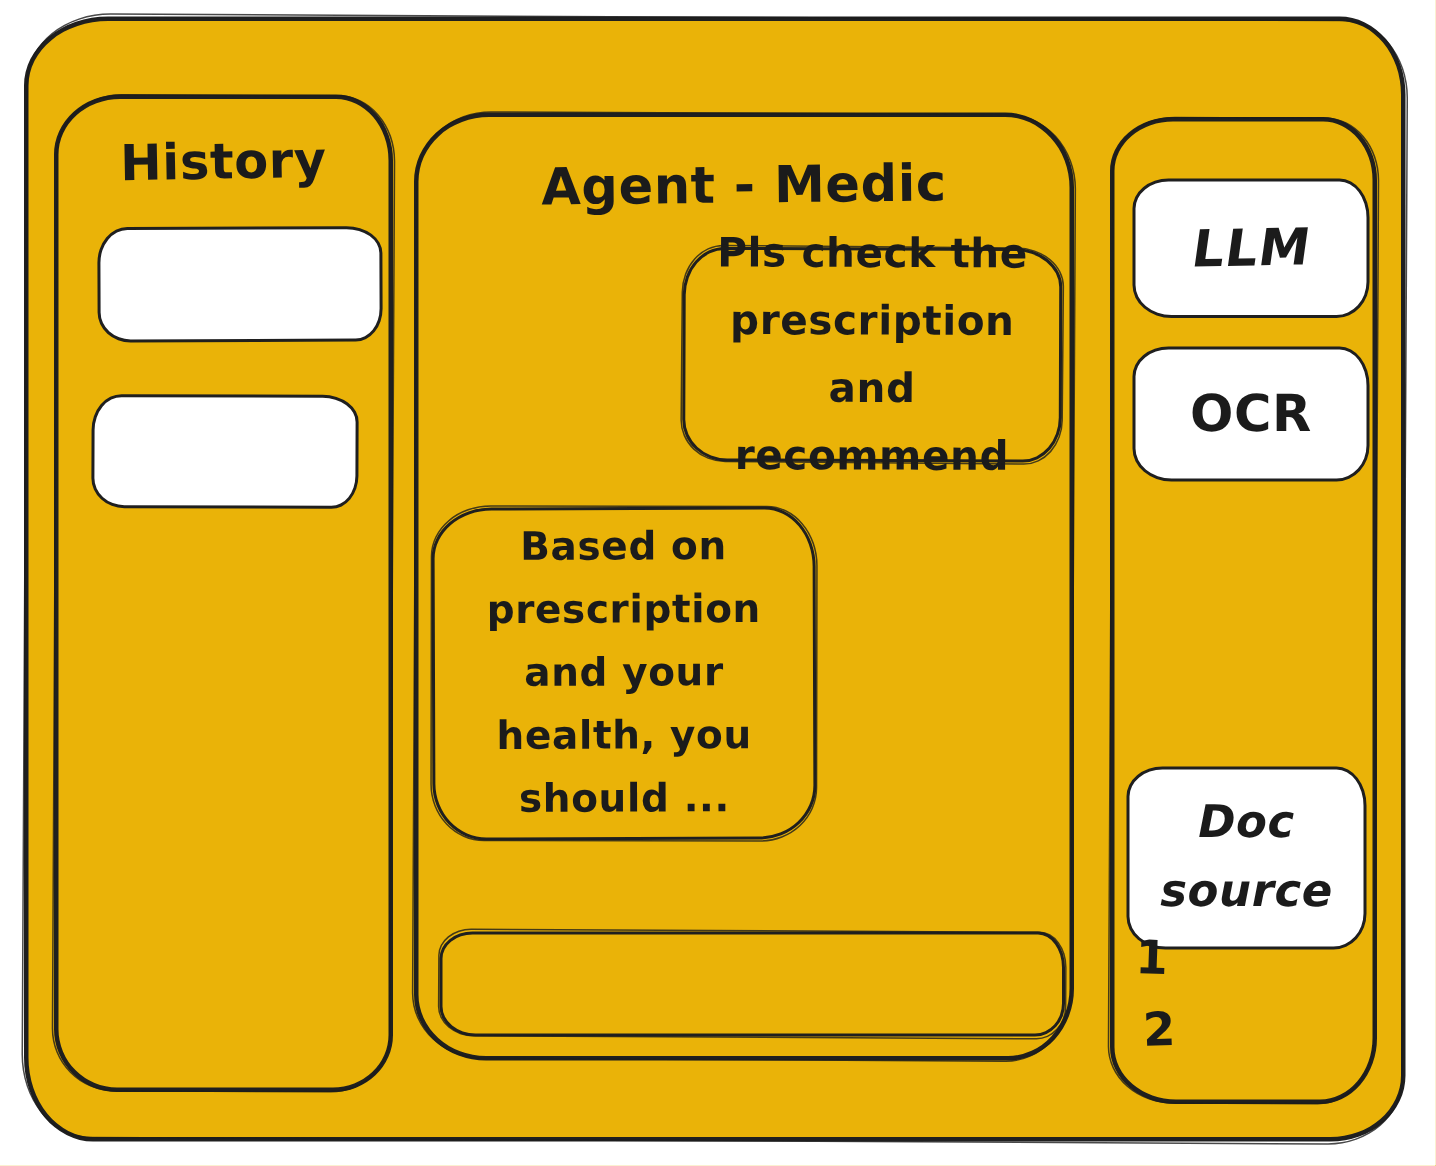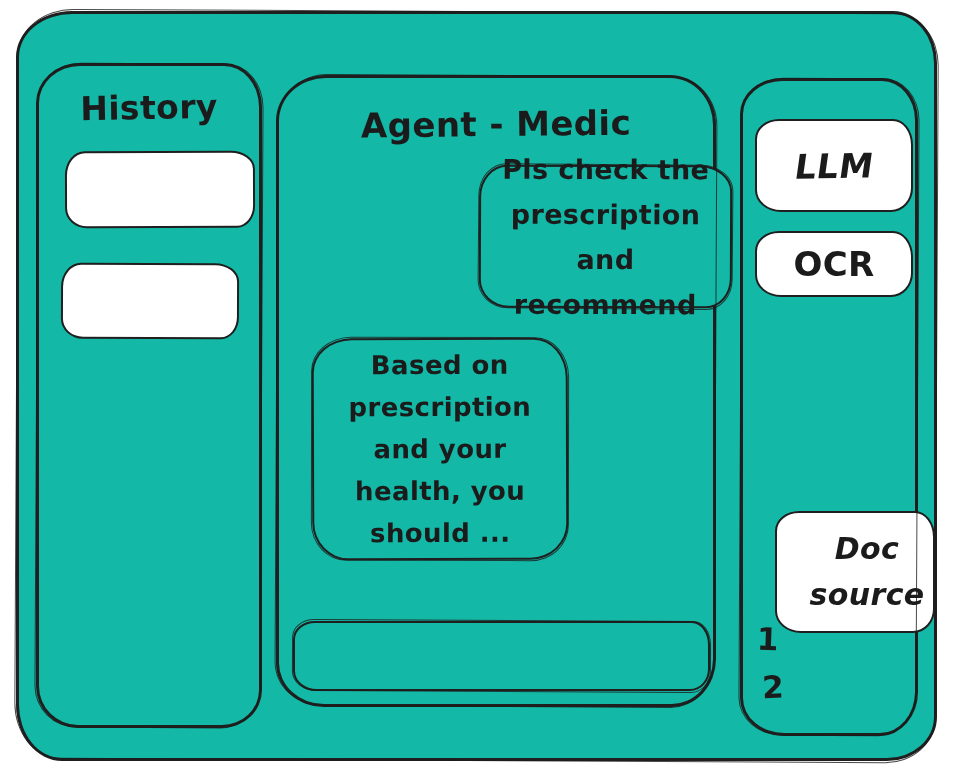--- a/index.html
+++ b/index.html
@@ -2,30 +2,30 @@
 <html><head>
 <meta charset="utf-8">
 <style>
   html, body { margin:0; padding:0; background:#ffffff; }
   .stage {
     position:relative; width:957px; height:777px; background:#ffffff;
     font-family:"DejaVu Sans", sans-serif; color:#1b1b1b; overflow:hidden;
   }
   
   .sketch {
-    position:absolute; background:#14b8a6; border:3px solid #1f1f1f; box-sizing:border-box;
+    position:absolute; background:#eab308; border:3px solid #1f1f1f; box-sizing:border-box;
   }
   .sketch::after {
     content:""; position:absolute; inset:-3px; border:1.6px solid rgba(28,28,28,.8);
     border-radius:inherit; transform:rotate(.3deg); pointer-events:none;
   }
   .thin { border-width:2.6px; }
   .hand { font-weight:700; letter-spacing:.4px; }
   .center-text { display:flex; align-items:center; justify-content:center; text-align:center; }
-  .pre { white-space:pre-line;margin-left:24px; }
+  .pre { white-space:pre-line; }
 
   
   .frame { left:16px; top:11px; width:921px; height:750px;
            border-radius:56px 44px 50px 46px / 46px 52px 44px 56px; }
 
   
   .history-panel { left:36px; top:63px; width:226px; height:665px;
                    border-radius:44px 38px 40px 42px / 40px 44px 38px 42px; }
   .history-title { position:absolute; left:0; top:22px; width:100%; text-align:center;
                    font-size:33px; transform:rotate(-1deg); }
@@ -51,21 +51,21 @@
                 border:none; outline:none; background:transparent; font:700 24px "DejaVu Sans", sans-serif; }
 
   
   .tools-panel { left:740px; top:78px; width:178px; height:658px;
                  border-radius:42px 36px 38px 44px / 36px 42px 44px 38px; }
   .tool-box { background:#fff; border:2.8px solid #1f1f1f; position:absolute; box-sizing:border-box;
               border-radius:24px 20px 22px 26px / 20px 26px 24px 22px;
               display:flex; align-items:center; justify-content:center; text-align:center; }
   .tool-llm { left:12px; top:38px; width:158px; height:93px; font-size:34px; }
   .tool-llm .label { transform:skewX(-9deg) rotate(-1deg); display:inline-block; }
-  .tool-ocr { left:12px; top:150px; width:158px; height:66px; font-size:34px;justify-content:center; }
+  .tool-ocr { left:12px; top:150px; width:158px; height:90px; font-size:34px;justify-content:center; }
   .tool-params { left:6px; top:318px; width:164px; height:74px; font-size:29px; }
   .tool-doc { left:8px; top:430px; width:160px; height:122px; font-size:30px; line-height:46px;font-style:italic; }
   .src-item { position:absolute; font-size:31px; font-weight:700; }
   .src-1 { left:14px; top:540px; transform:rotate(2deg); }
   .src-2 { left:19px; top:588px; transform:rotate(-2deg); }
 </style>
 </head>
 <body>
 
 <div class="stage">

